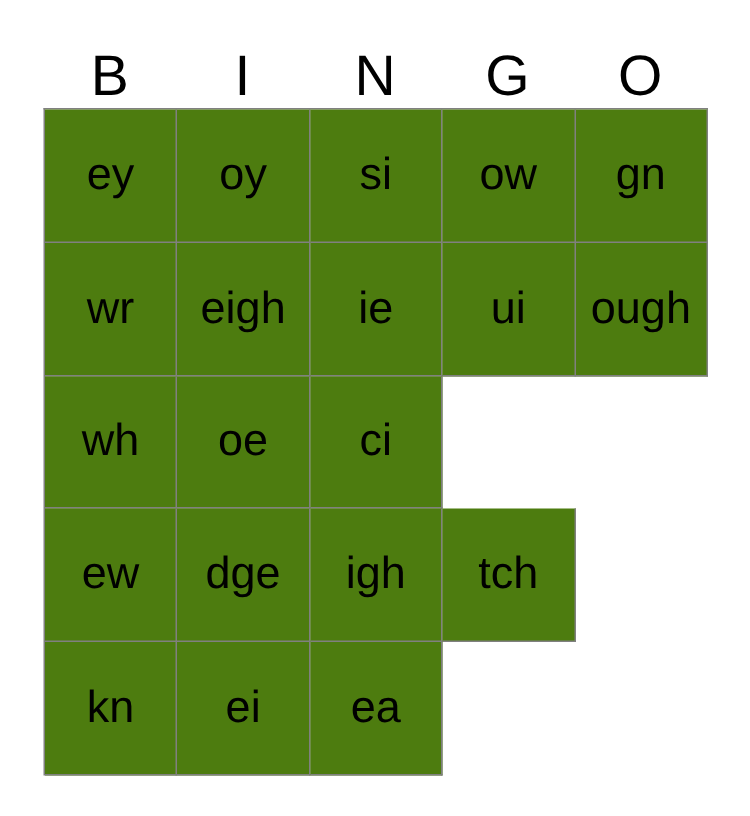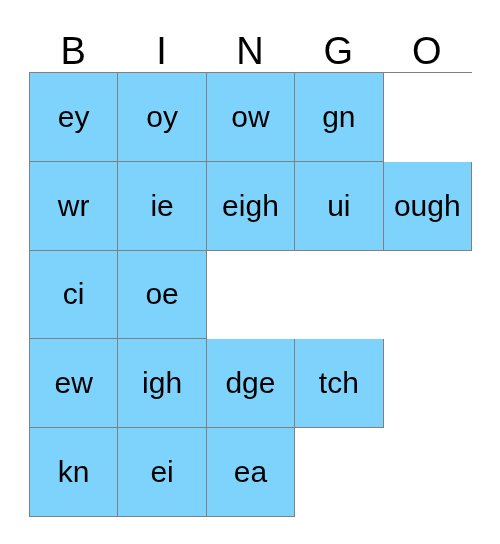--- a/index.html
+++ b/index.html
@@ -55,21 +55,21 @@
     height: 88.8px;
     border-right: 1px solid #808080;
     border-bottom: 1px solid #808080;
     box-sizing: border-box;
     display: flex;
     align-items: center;
     justify-content: center;
     font-size: 30px;
     line-height: 1;
     color: #000000;
-    background: #7dd3fc;
+    background: #4d7c0f;
     overflow: hidden;
     white-space: nowrap;
   }
 </style>
 </head>
 <body>
 
 <div id="bingo-card">
 
   <div id="header-row">
@@ -78,41 +78,43 @@
     <div class="header-cell">N</div>
     <div class="header-cell">G</div>
     <div class="header-cell">O</div>
   </div>
 
   <div id="grid">
 
     <div class="grid-row">
       <div class="grid-cell">ey</div>
       <div class="grid-cell">oy</div>
+      <div class="grid-cell">si</div>
       <div class="grid-cell">ow</div>
       <div class="grid-cell">gn</div>
     </div>
 
     <div class="grid-row">
       <div class="grid-cell">wr</div>
+      <div class="grid-cell">eigh</div>
       <div class="grid-cell">ie</div>
-      <div class="grid-cell">eigh</div>
       <div class="grid-cell">ui</div>
       <div class="grid-cell">ough</div>
     </div>
 
     <div class="grid-row">
+      <div class="grid-cell">wh</div>
+      <div class="grid-cell">oe</div>
       <div class="grid-cell">ci</div>
-      <div class="grid-cell">oe</div>
     </div>
 
     <div class="grid-row">
       <div class="grid-cell">ew</div>
+      <div class="grid-cell">dge</div>
       <div class="grid-cell">igh</div>
-      <div class="grid-cell">dge</div>
       <div class="grid-cell">tch</div>
     </div>
 
     <div class="grid-row">
       <div class="grid-cell">kn</div>
       <div class="grid-cell">ei</div>
       <div class="grid-cell">ea</div>
     </div>
 
   </div>

